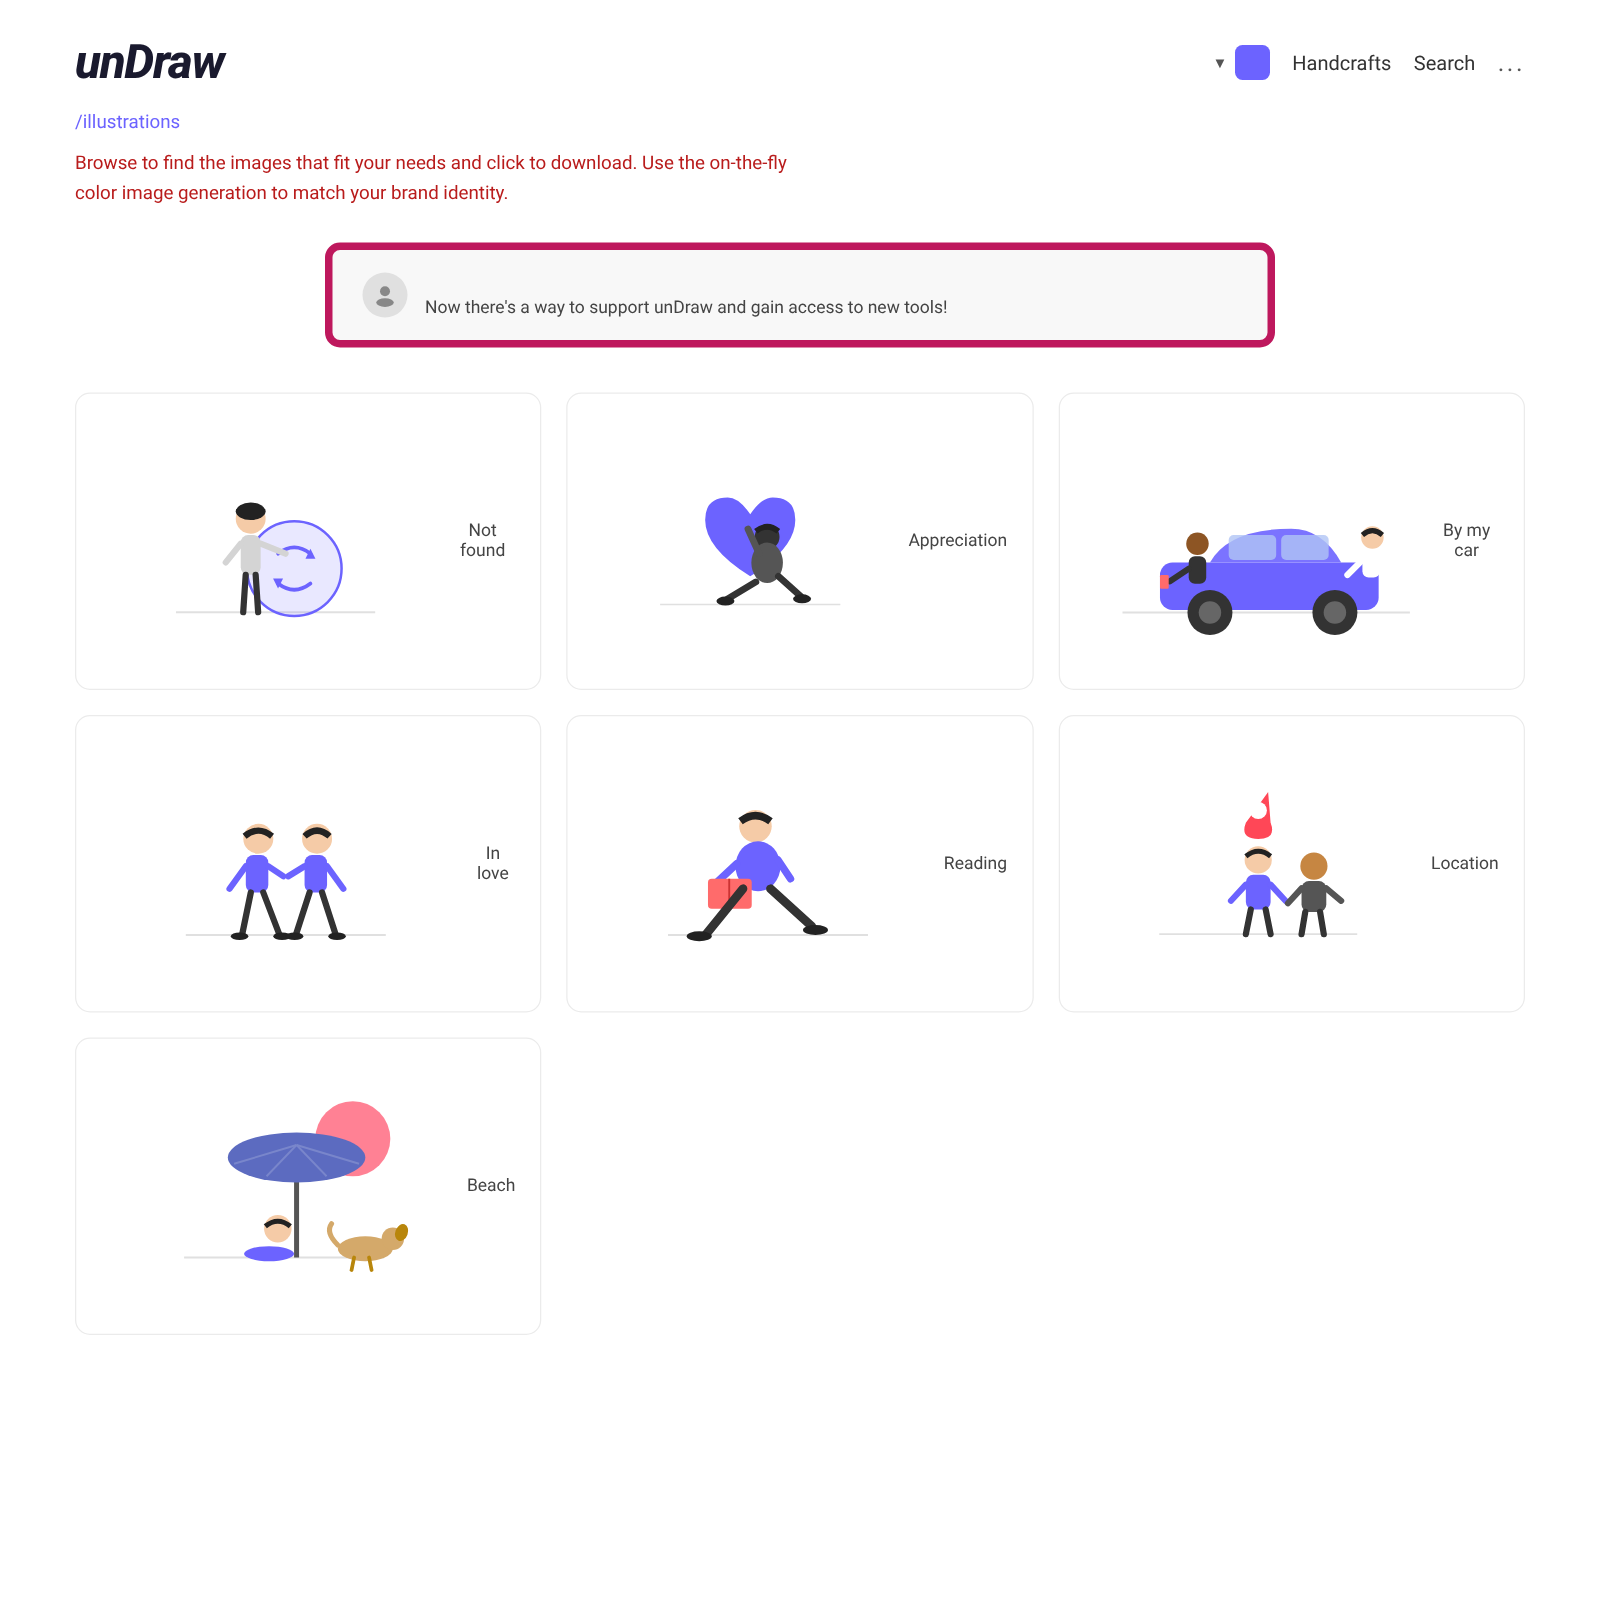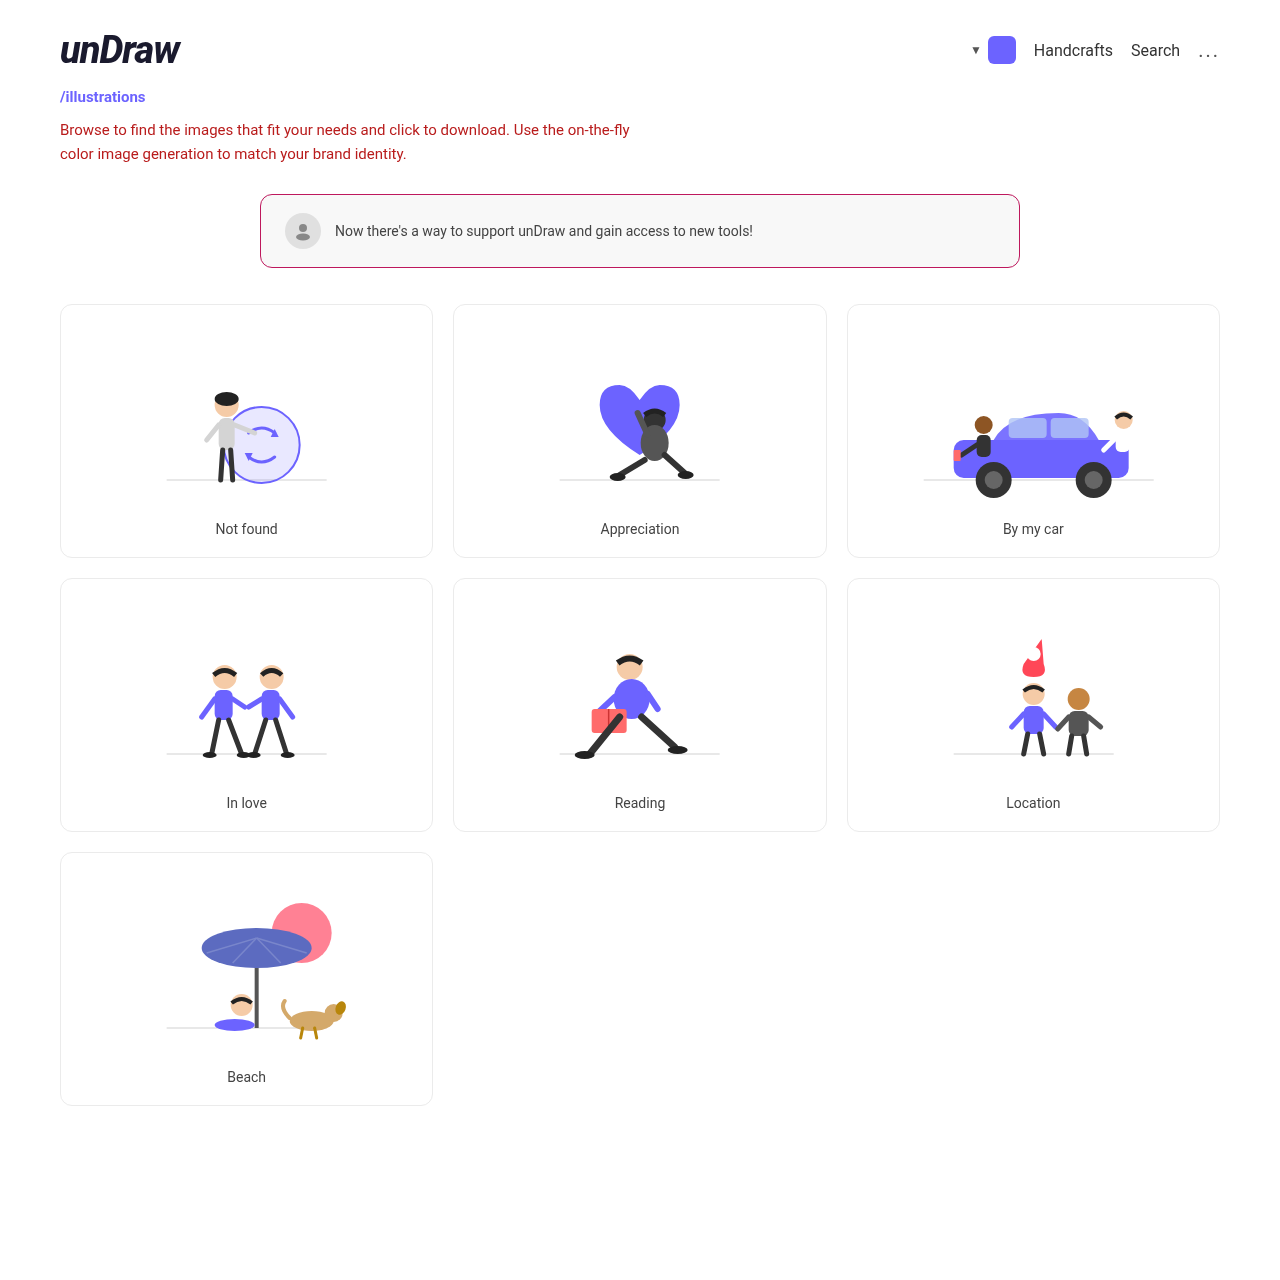--- a/index.html
+++ b/index.html
@@ -51,37 +51,37 @@
     }
     .more-icon {
       font-size: 20px;
       color: #555;
       cursor: pointer;
       letter-spacing: 2px;
     }
     .breadcrumb {
       font-size: 15px;
       color: #6c63ff;
-      font-weight: 700;
+      font-weight: 400;
       margin-bottom: 12px;
     }
     .description {
       font-size: 15px;
       color: #b91c1c;
       line-height: 1.6;
       max-width: 600px;
       margin-bottom: 28px;
     }
     .banner {
       background: #f8f8f8;
-      border: 1px solid #be185d;
+      border: 6px solid #be185d;
       border-radius: 12px;
       padding: 18px 24px;
       display: flex;
-      align-items: center;
+      align-items: flex-end;
       gap: 14px;
       margin-bottom: 36px;
       max-width: 760px;
       margin-left: auto;
       margin-right: auto;
     }
     .banner-icon {
       width: 36px;
       height: 36px;
       border-radius: 50%;
@@ -99,21 +99,21 @@
     .grid {
       display: grid;
       grid-template-columns: repeat(3, 1fr);
       gap: 20px;
     }
     .card {
       border: 1px solid #ebebeb;
       border-radius: 12px;
       padding: 20px;
       display: flex;
-      flex-direction: column;
+      flex-direction: row;
       align-items: center;
       cursor: pointer;
       transition: box-shadow 0.2s;
       background: #fff;
     }
     .card-illustration {
       width: 100%;
       height: 180px;
       display: flex;
       align-items: center;

